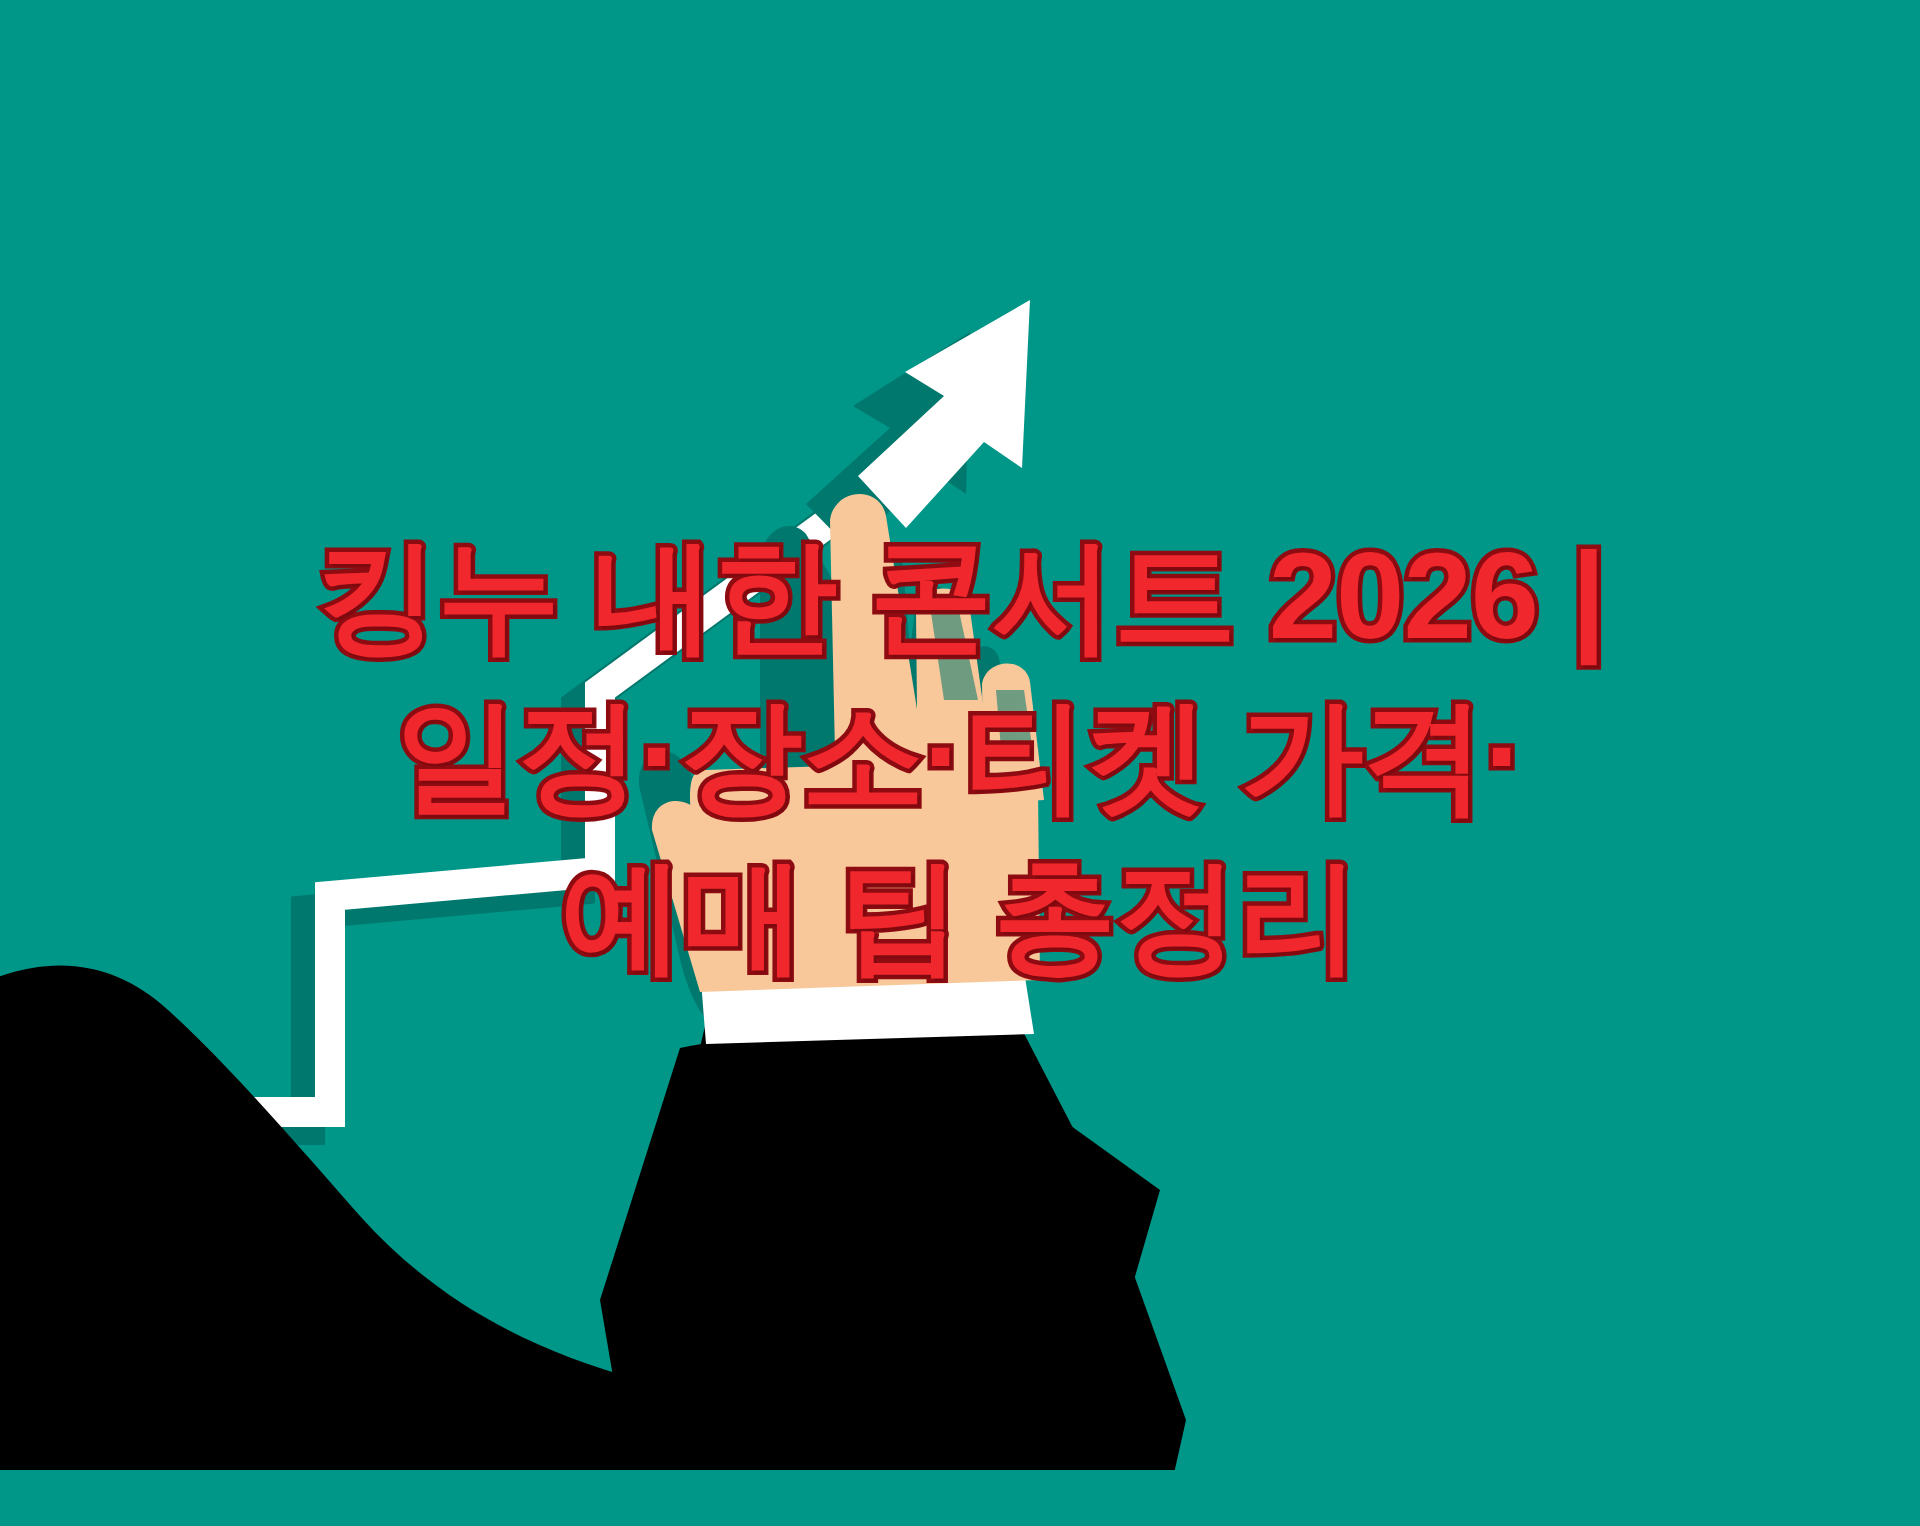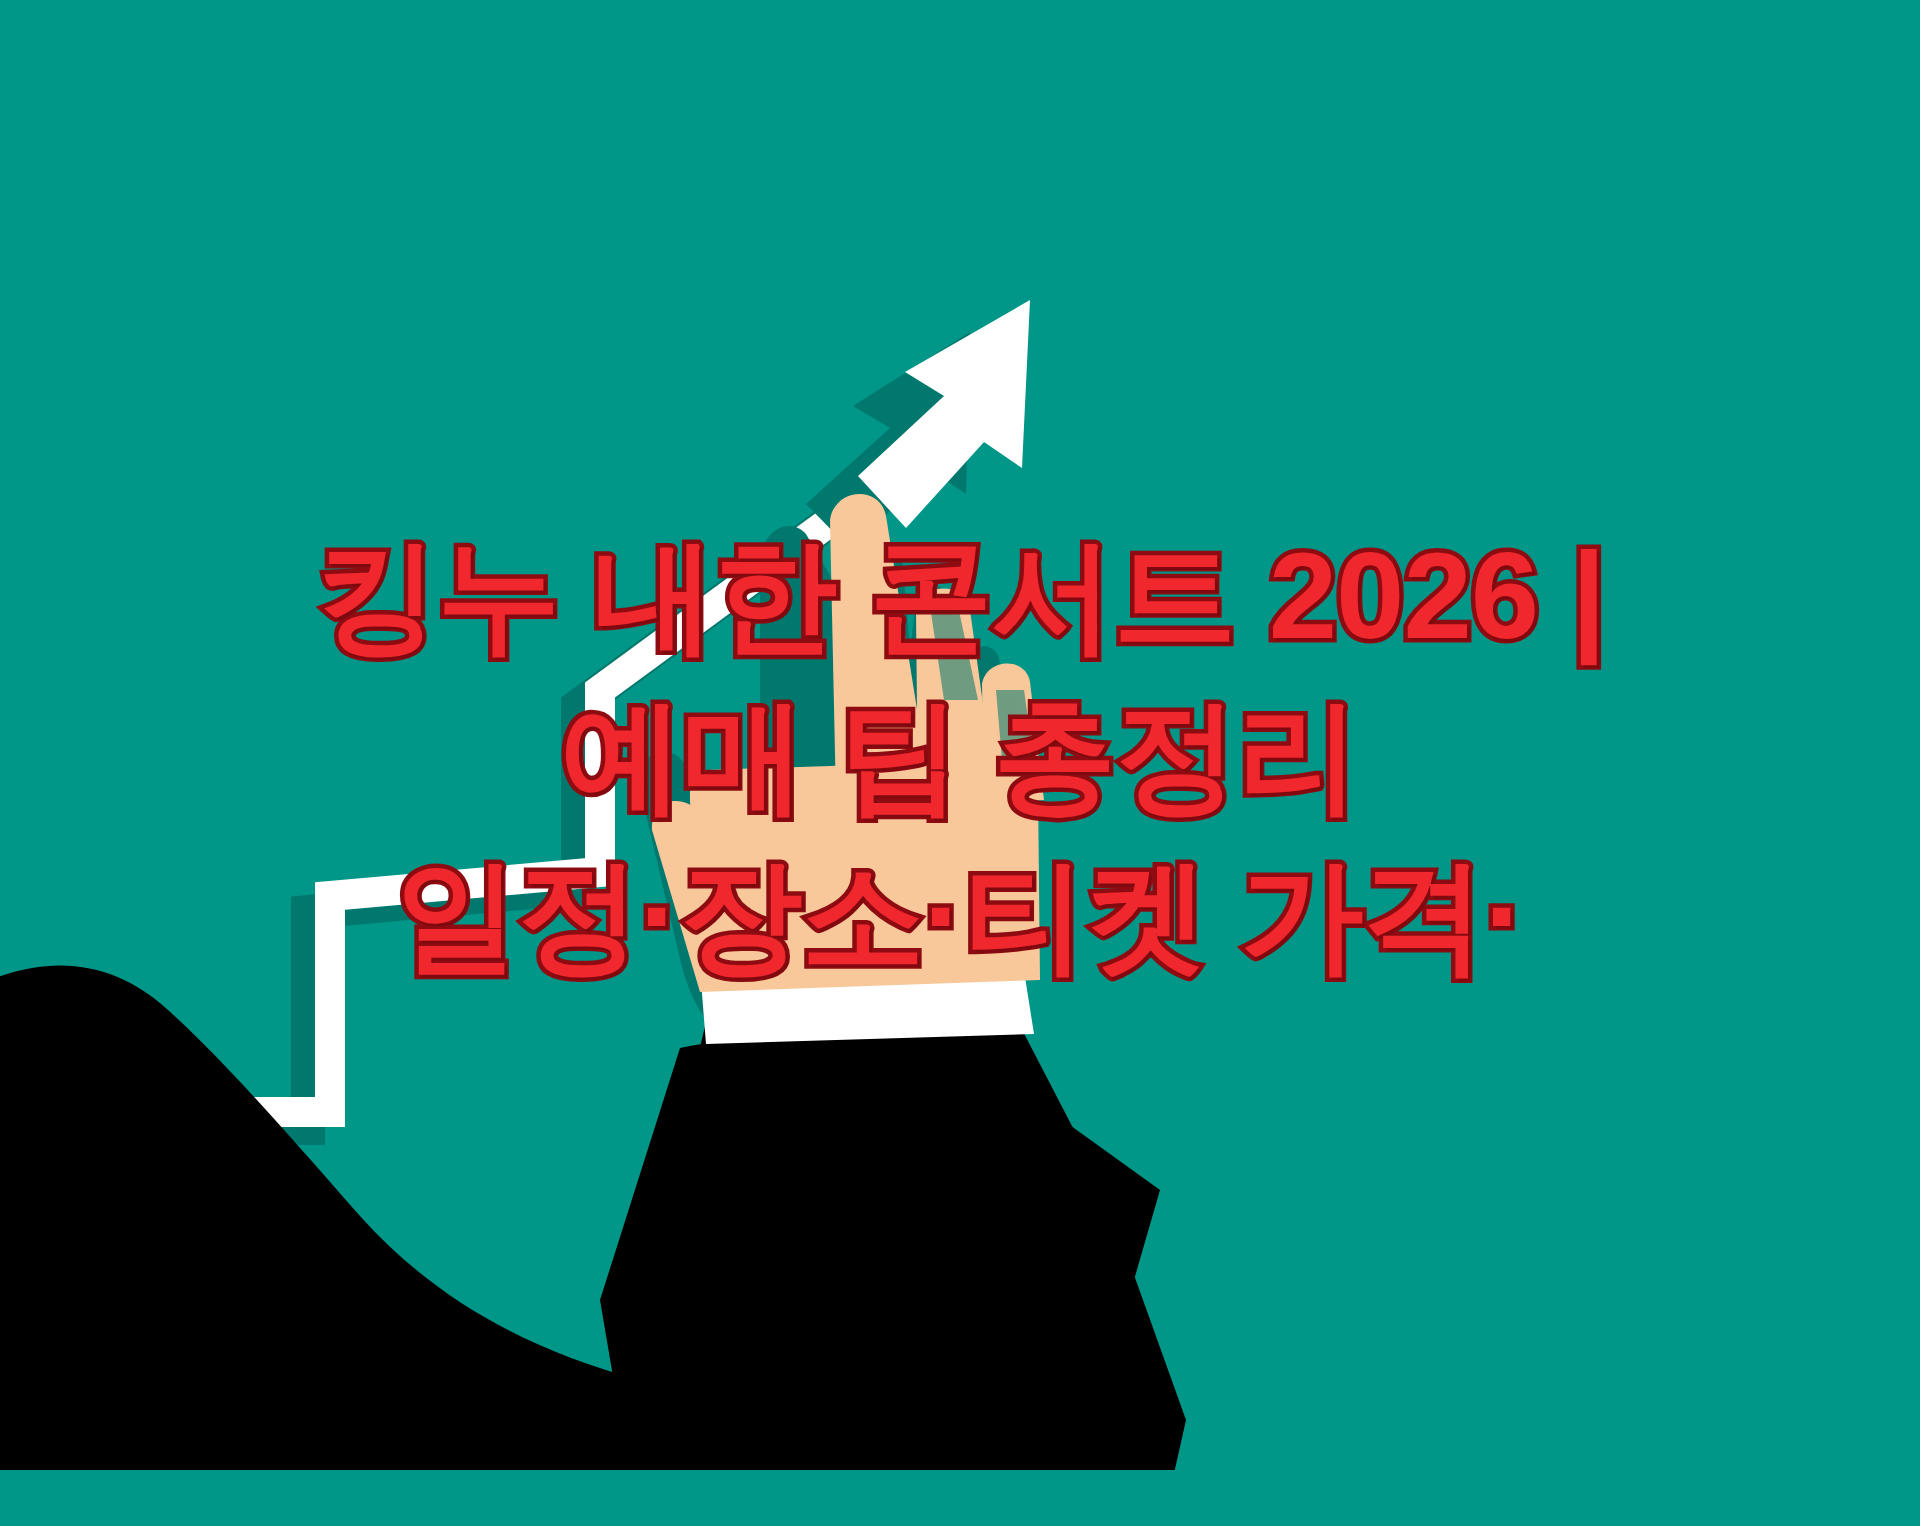--- a/index.html
+++ b/index.html
@@ -137,17 +137,17 @@
 
     <g fill="#00786D" opacity="0.55">
       <path d="M 930 606 L 958 606 L 978 700 L 944 700 Z"></path>
       <path d="M 996 690 L 1024 690 L 1034 760 L 1002 760 Z"></path>
     </g>
 
   </svg>
 
   <div id="title-overlay">
     <div class="title-line l1">킹누 내한 콘서트 2026 |</div>
+    <div class="title-line l2">일정·장소·티켓 가격·</div>
     <div class="title-line l3">예매 팁 총정리</div>
-    <div class="title-line l2">일정·장소·티켓 가격·</div>
   </div>
 
 </div>
 
 </body></html>

